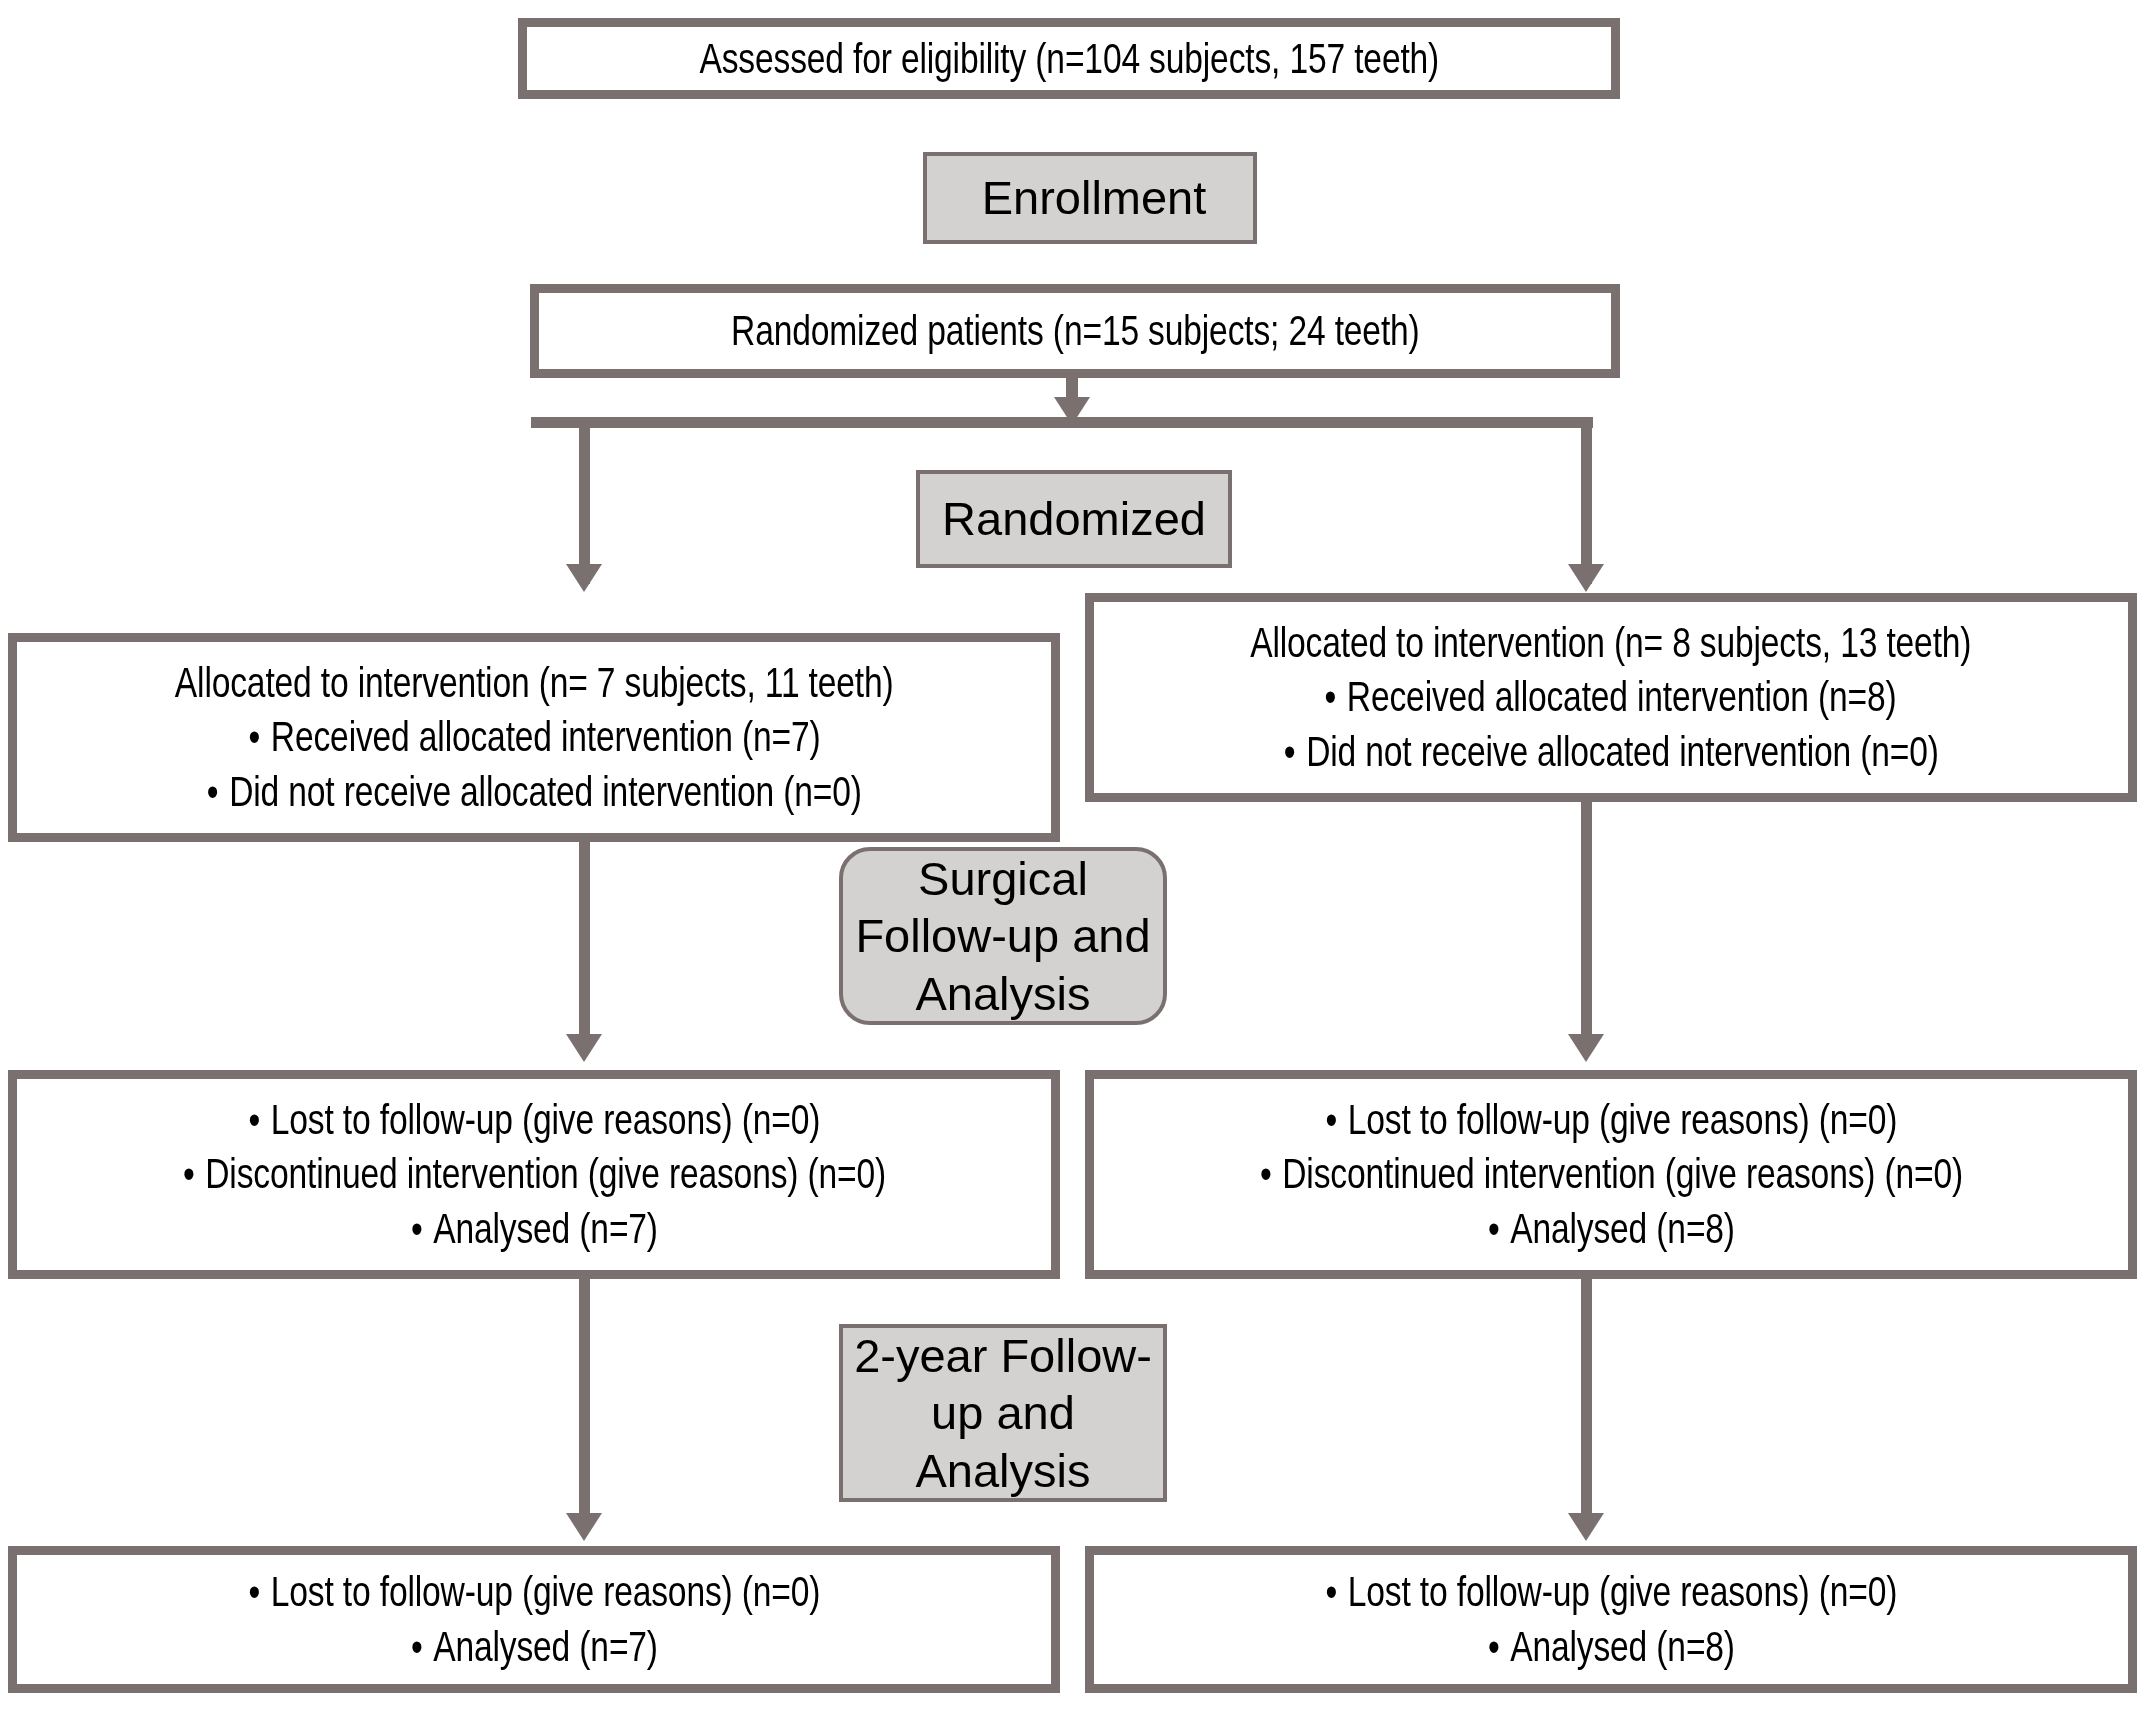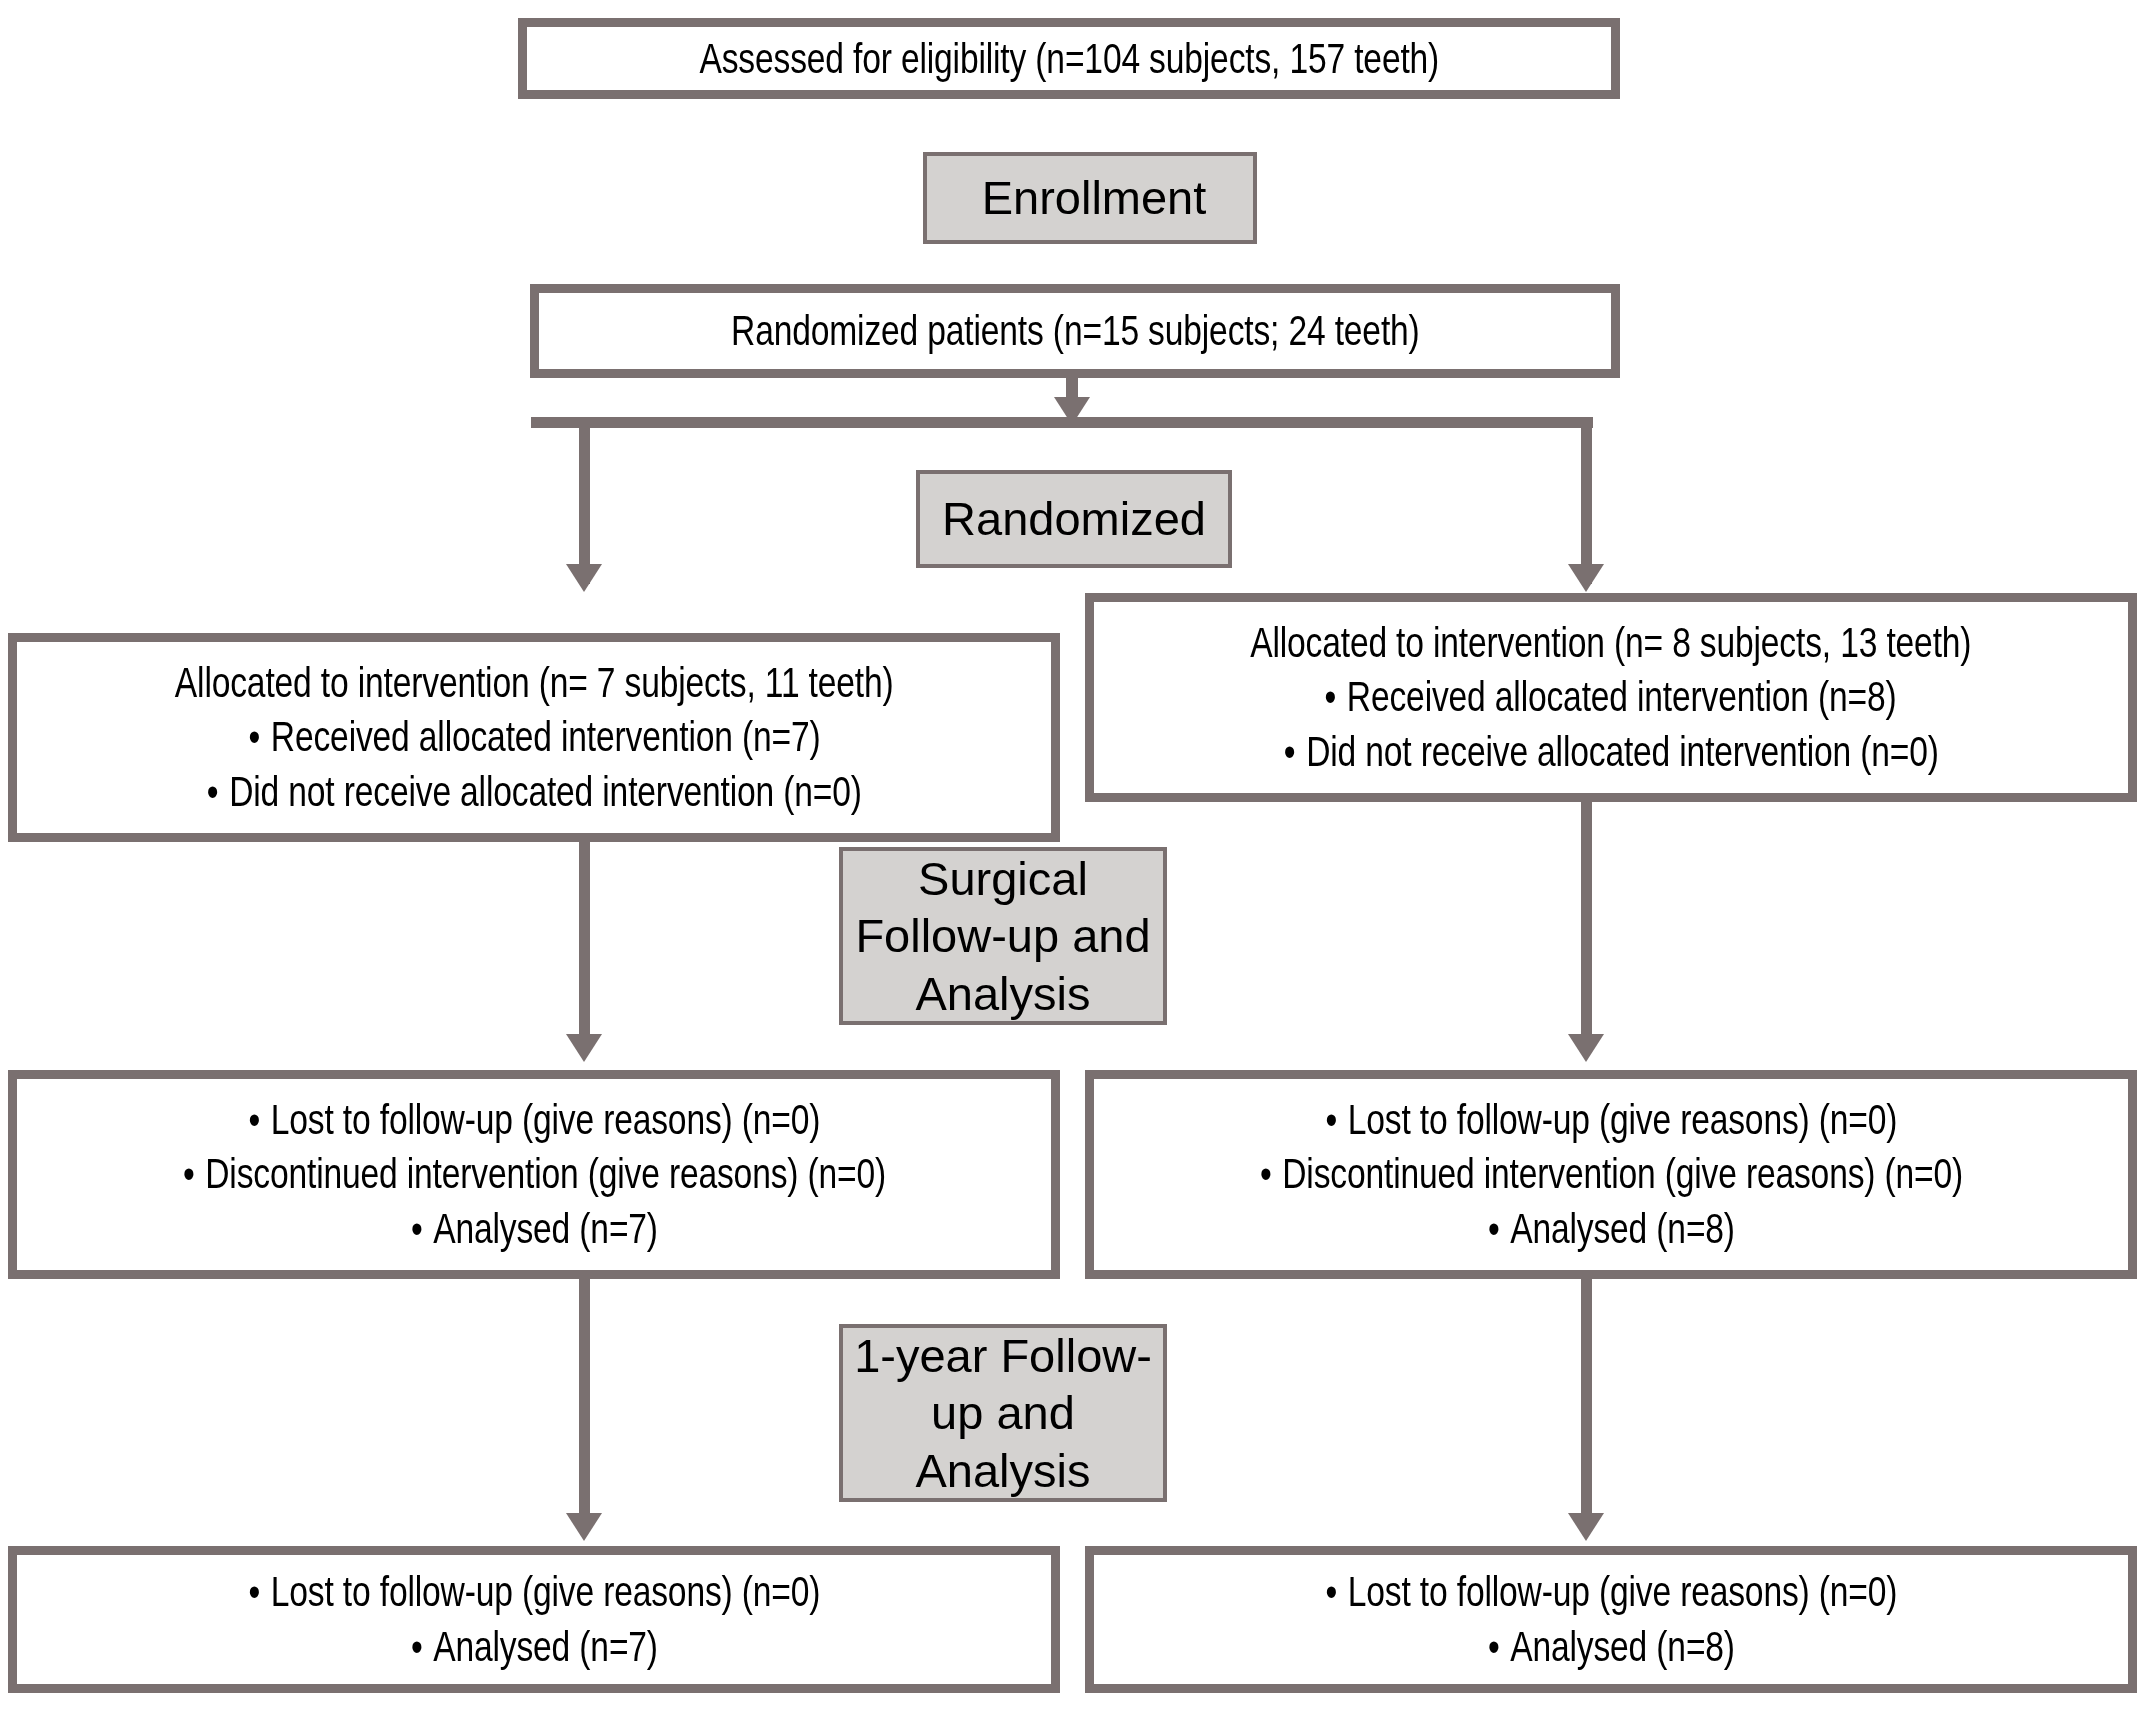--- a/index.html
+++ b/index.html
@@ -123,41 +123,41 @@
     <div class="line bullet">Received allocated intervention (n=8)</div>
     <div class="line bullet">Did not receive allocated intervention (n=0)</div>
   </div>
 
   <div class="vline" style="left:579px; top:801px; width:11px; height:250px;"></div>
   <div class="arrowhead" style="left:566px; top:1034px;"></div>
 
   <div class="vline" style="left:1581px; top:801px; width:11px; height:250px;"></div>
   <div class="arrowhead" style="left:1568px; top:1034px;"></div>
 
-  <div class="stagelabel twoline" style="left:839px; top:847px; width:328px; height:178px;">Surgical Follow-up and Analysis</div>
+  <div class="stagelabel twoline" style="left:839px; top:847px; width:328px; height:178px;border-radius:31px;">Surgical Follow-up and Analysis</div>
 
   <div class="flowbox" style="left:8.3px; top:1070px; width:1052px; height:209px;">
     <div class="line bullet">Lost to follow-up (give reasons) (n=0)</div>
     <div class="line bullet">Discontinued intervention (give reasons) (n=0)</div>
     <div class="line bullet">Analysed (n=7)</div>
   </div>
 
   <div class="flowbox" style="left:1085px; top:1070px; width:1052px; height:209px;">
     <div class="line bullet">Lost to follow-up (give reasons) (n=0)</div>
     <div class="line bullet">Discontinued intervention (give reasons) (n=0)</div>
     <div class="line bullet">Analysed (n=8)</div>
   </div>
 
   <div class="vline" style="left:579px; top:1279px; width:11px; height:252px;"></div>
   <div class="arrowhead" style="left:566px; top:1513px;"></div>
 
   <div class="vline" style="left:1581px; top:1279px; width:11px; height:252px;"></div>
   <div class="arrowhead" style="left:1568px; top:1513px;"></div>
 
-  <div class="stagelabel twoline" style="left:839px; top:1324px; width:328px; height:178px;">1-year Follow-up and Analysis</div>
+  <div class="stagelabel twoline" style="left:839px; top:1324px; width:328px; height:178px;">2-year Follow-up and Analysis</div>
 
   <div class="flowbox" style="left:8.3px; top:1546px; width:1052px; height:147px;">
     <div class="line bullet">Lost to follow-up (give reasons) (n=0)</div>
     <div class="line bullet">Analysed (n=7)</div>
   </div>
 
   <div class="flowbox" style="left:1085px; top:1546px; width:1052px; height:147px;">
     <div class="line bullet">Lost to follow-up (give reasons) (n=0)</div>
     <div class="line bullet">Analysed (n=8)</div>
   </div>

